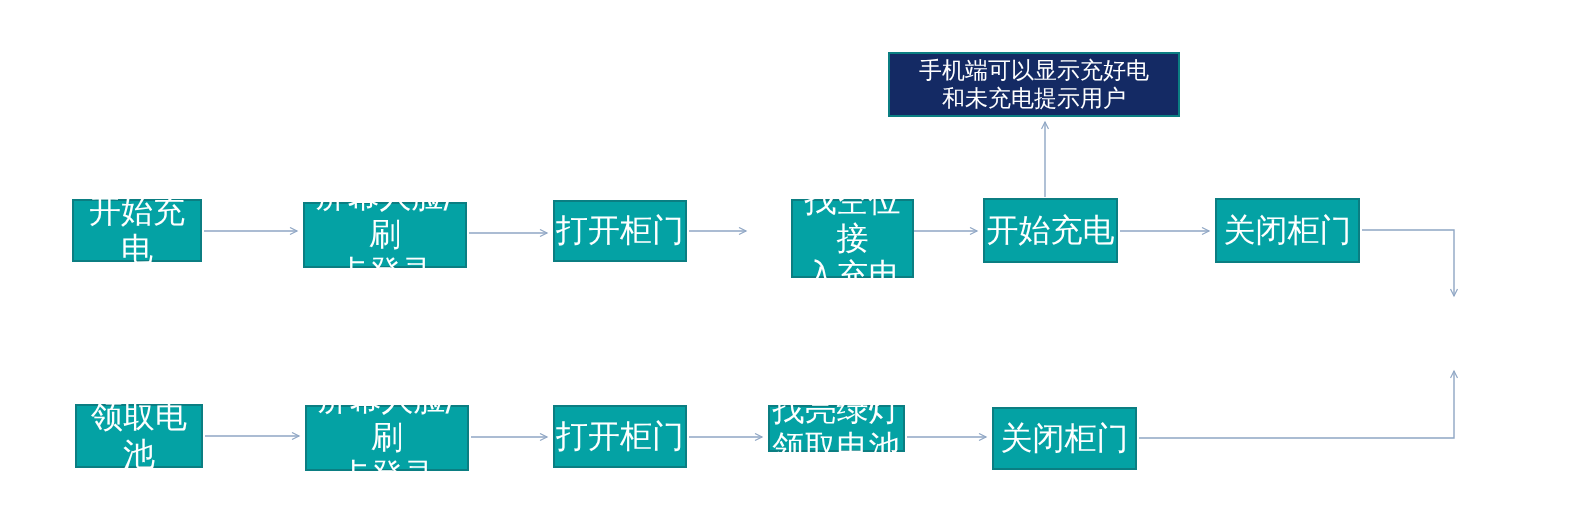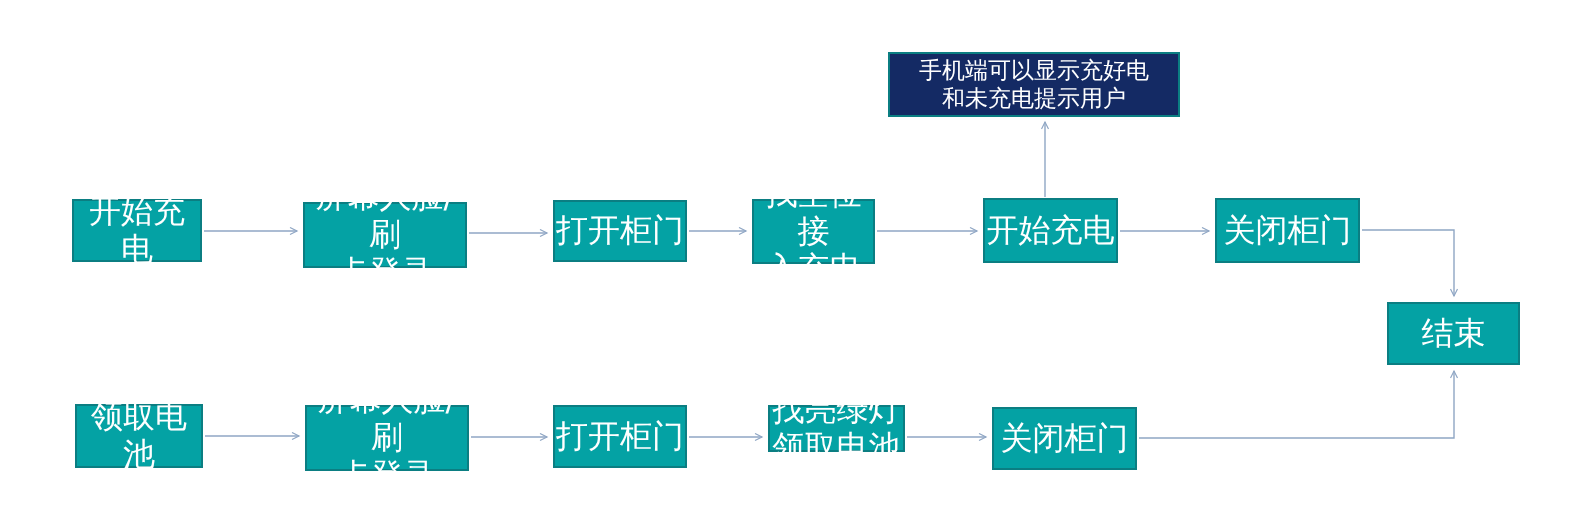--- a/index.html
+++ b/index.html
@@ -94,34 +94,31 @@
   <div class="node" style="left:72px;top:199px;width:130px;height:63px">
     <span class="node-label">开始充电</span>
   </div>
   <div class="node" style="left:303px;top:202px;width:164px;height:66px">
     <span class="node-label">屏幕人脸/刷
 卡登录</span>
   </div>
   <div class="node" style="left:553px;top:200px;width:134px;height:62px">
     <span class="node-label">打开柜门</span>
   </div>
-  <div class="node" style="left:752px;top:199px;width:123px;height:65px">
+  <div class="node" style="left:791px;top:199px;width:123px;height:79px">
     <span class="node-label">找空位接
 入充电</span>
   </div>
   <div class="node" style="left:983px;top:198px;width:135px;height:65px">
     <span class="node-label">开始充电</span>
   </div>
   <div class="node" style="left:1215px;top:198px;width:145px;height:65px">
     <span class="node-label">关闭柜门</span>
   </div>
 
-  <div class="node" style="left:1387px;top:302px;width:133px;height:63px">
-    <span class="node-label">结束</span>
-  </div>
 
   <div class="node" style="left:75px;top:404px;width:128px;height:64px">
     <span class="node-label">领取电池</span>
   </div>
   <div class="node" style="left:305px;top:405px;width:164px;height:66px">
     <span class="node-label">屏幕人脸/刷
 卡登录</span>
   </div>
   <div class="node" style="left:553px;top:405px;width:134px;height:63px">
     <span class="node-label">打开柜门</span>

